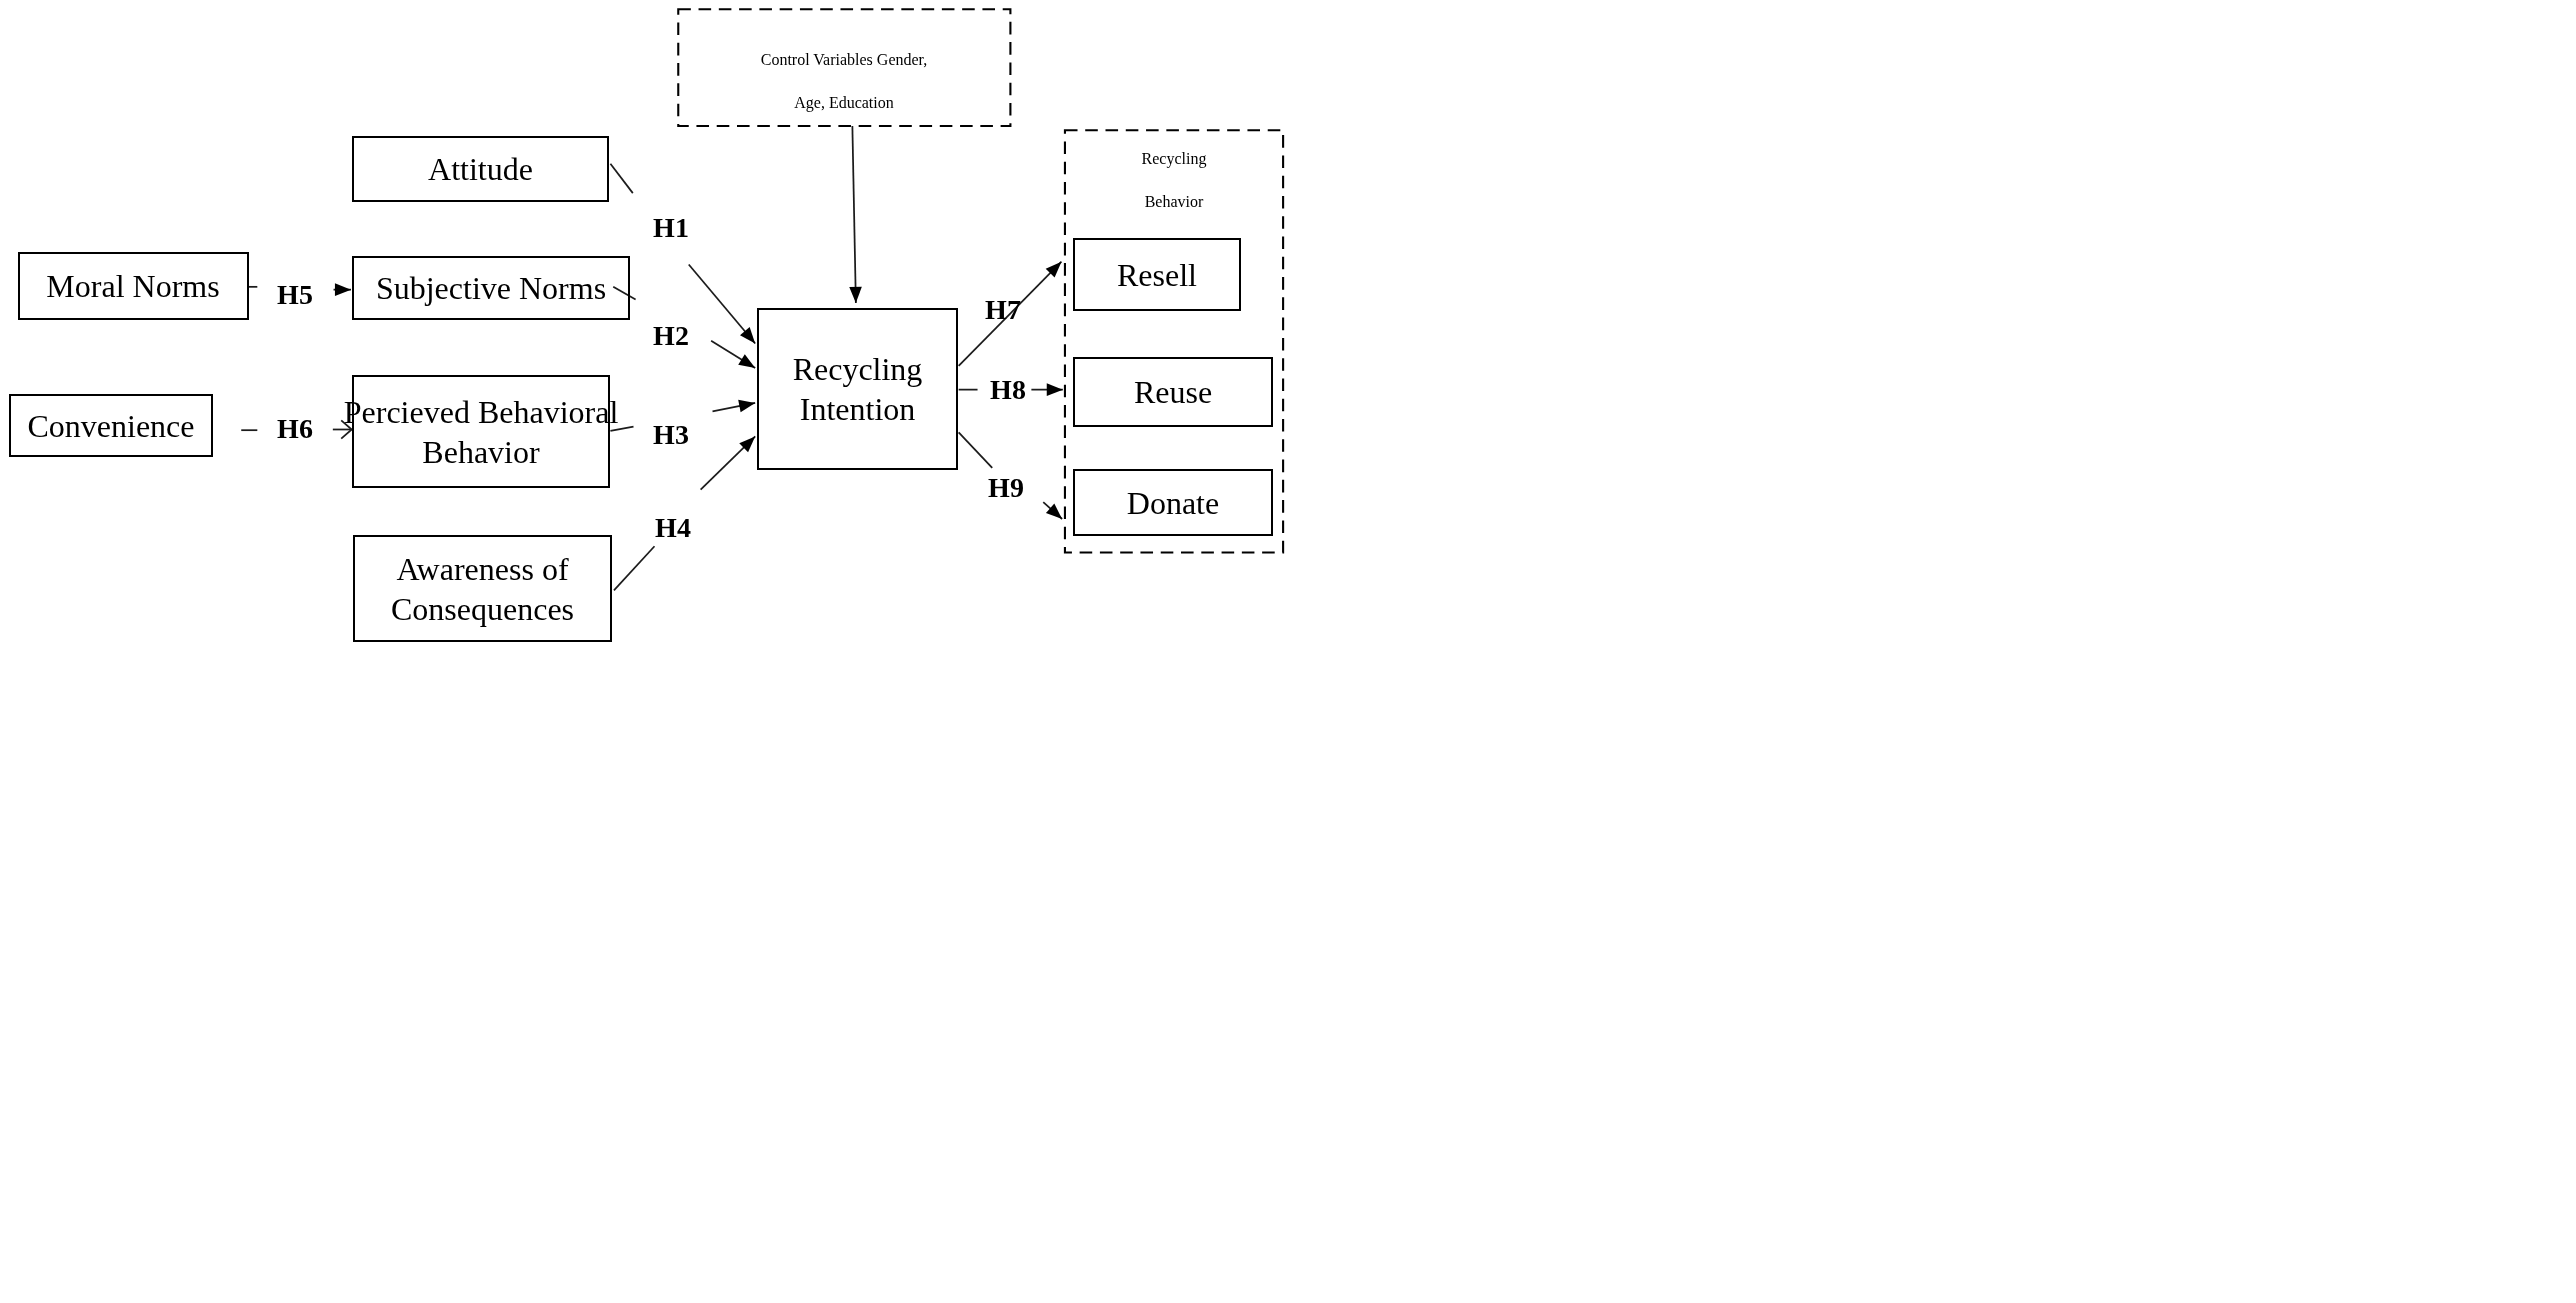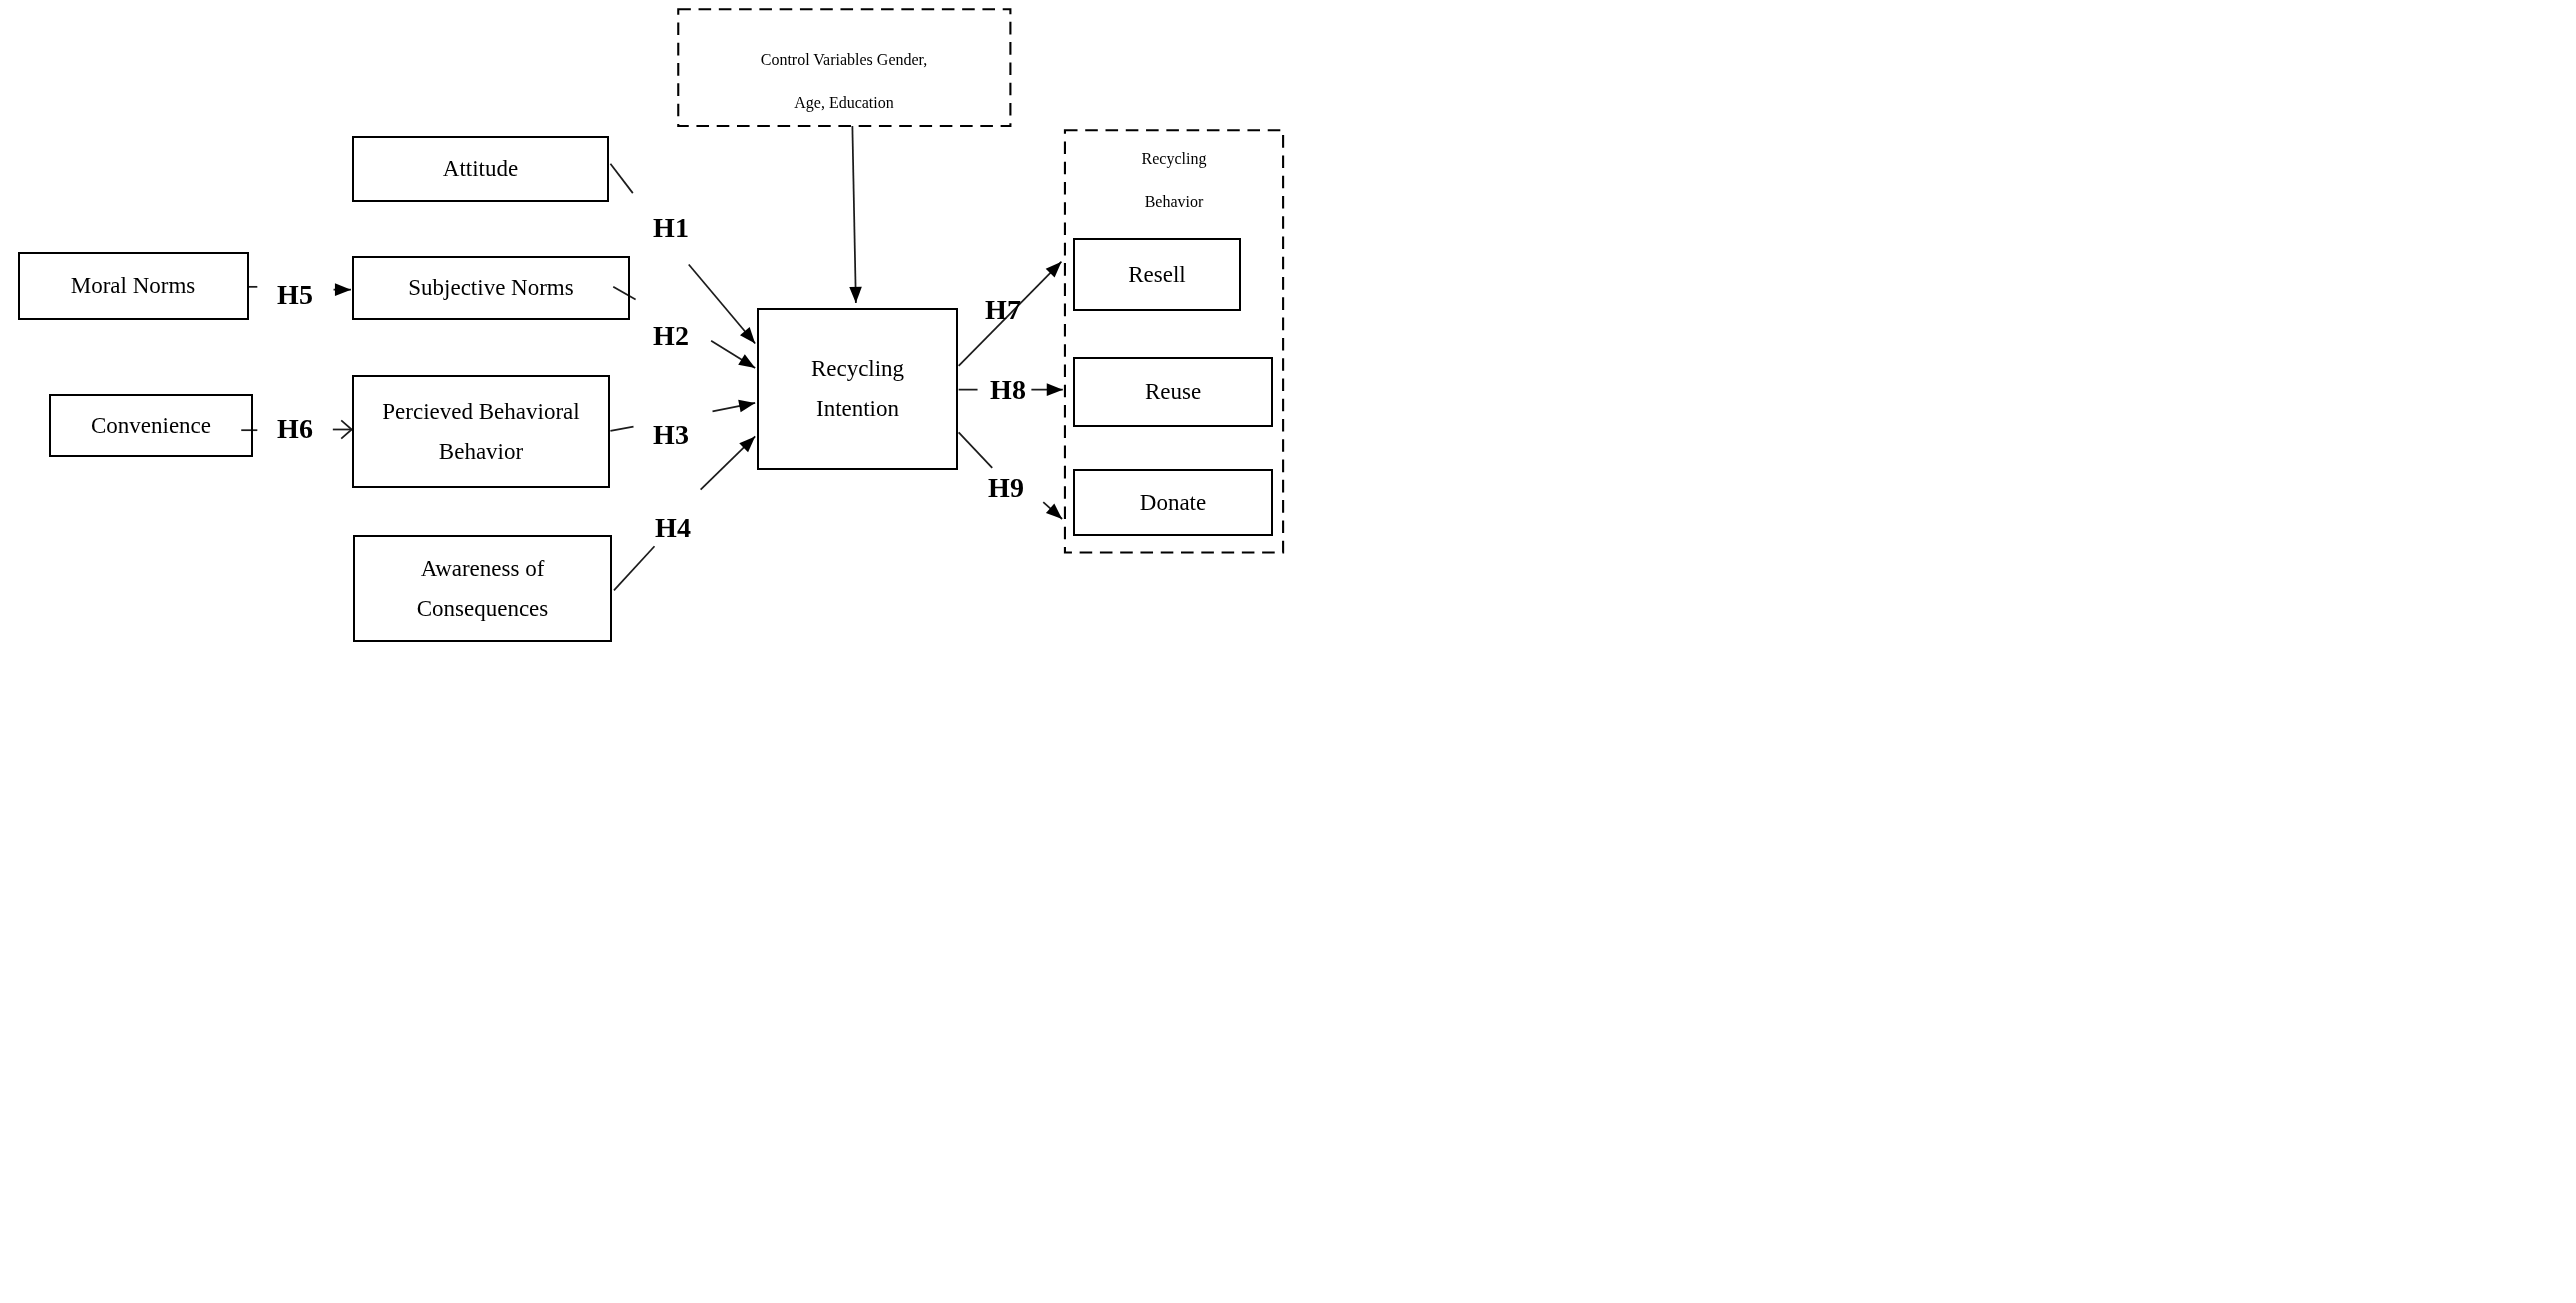--- a/index.html
+++ b/index.html
@@ -11,21 +11,21 @@
     color:#000;
     overflow:hidden;
   }
   .layer{position:absolute;left:0;top:0;width:1288px;height:652px;}
   .box{
     position:absolute;
     border:2.1px solid #000;
     display:flex;flex-direction:column;
     align-items:center;justify-content:center;
     text-align:right;
-    font-size:23px;line-height:40px;
+    font-size:32px;line-height:40px;
     background:transparent;
     box-sizing:border-box;
   }
   .box span{display:block;white-space:nowrap;}
   .grouptitle{
     position:absolute;
     display:flex;flex-direction:column;
     align-items:center;justify-content:flex-start;
     text-align:center;
     font-size:16px;line-height:43px;
@@ -93,21 +93,21 @@
   </div>
 
   <div class="box" style="left:17.5px;top:252px;width:231px;height:68px;">
     <span>Moral Norms</span>
   </div>
 
   <div class="box" style="left:352px;top:256px;width:278px;height:64px;">
     <span>Subjective Norms</span>
   </div>
 
-  <div class="box" style="left:9px;top:394px;width:204px;height:63px;margin-left:40px;">
+  <div class="box" style="left:9px;top:394px;width:204px;height:63px;">
     <span>Convenience</span>
   </div>
 
   <div class="box" style="left:352px;top:375px;width:258px;height:113px;">
     <span>Percieved Behavioral</span>
     <span>Behavior</span>
   </div>
 
   <div class="box" style="left:353px;top:535px;width:259px;height:107px;">
     <span>Awareness of</span>

